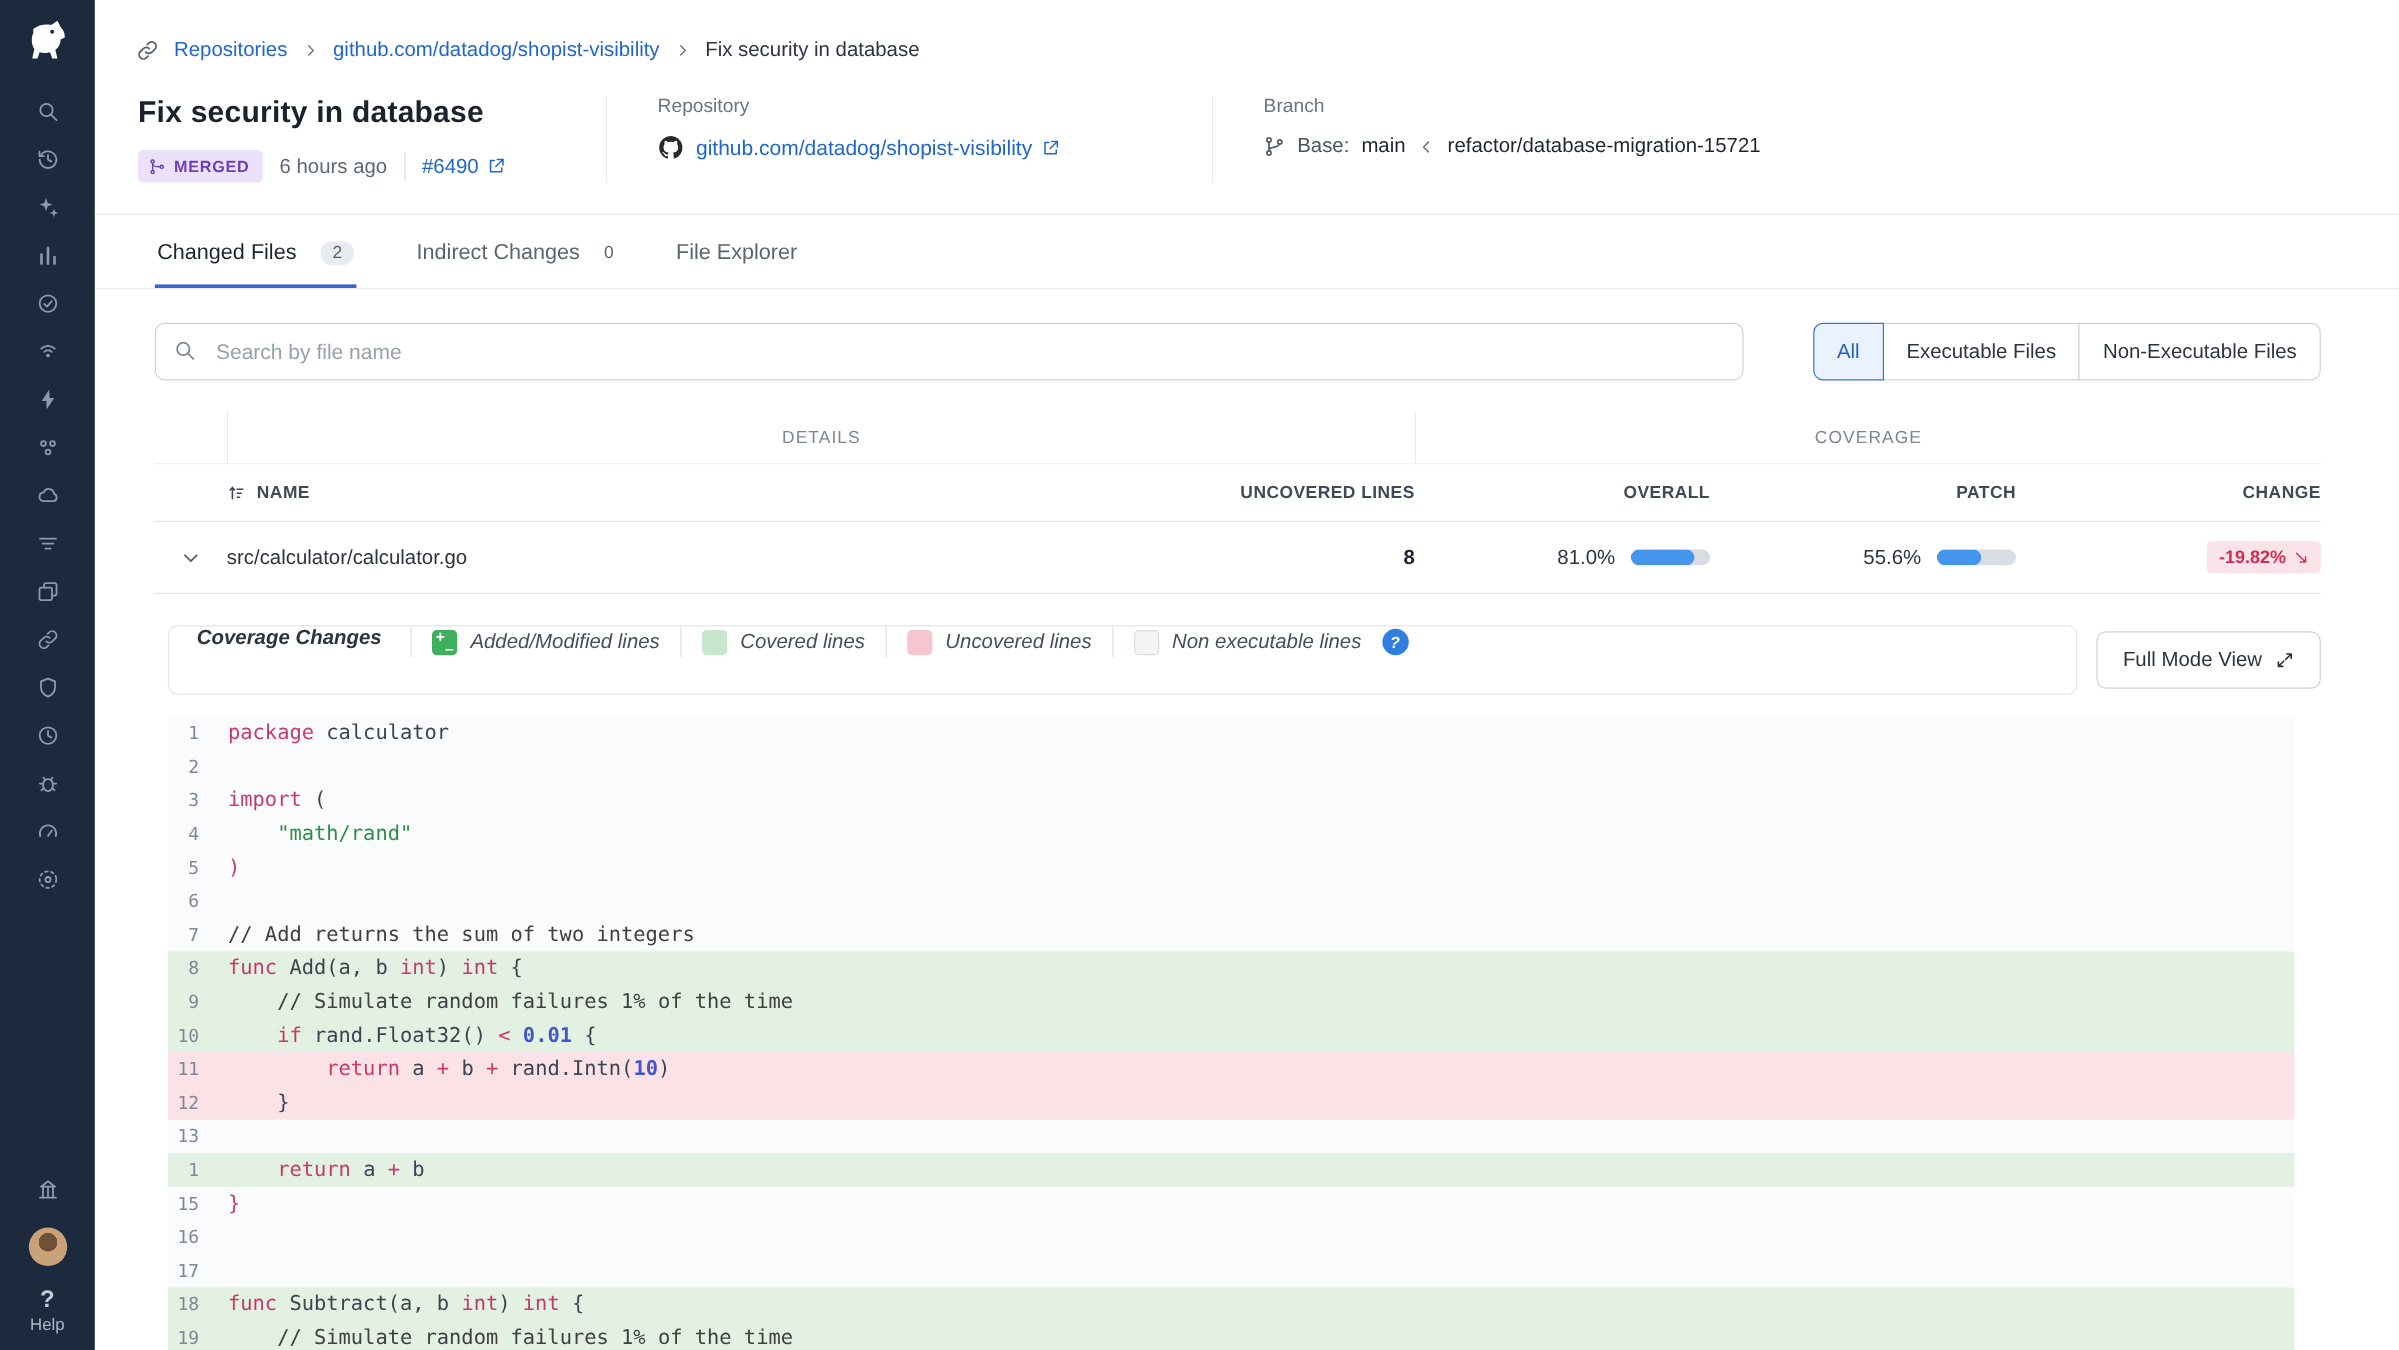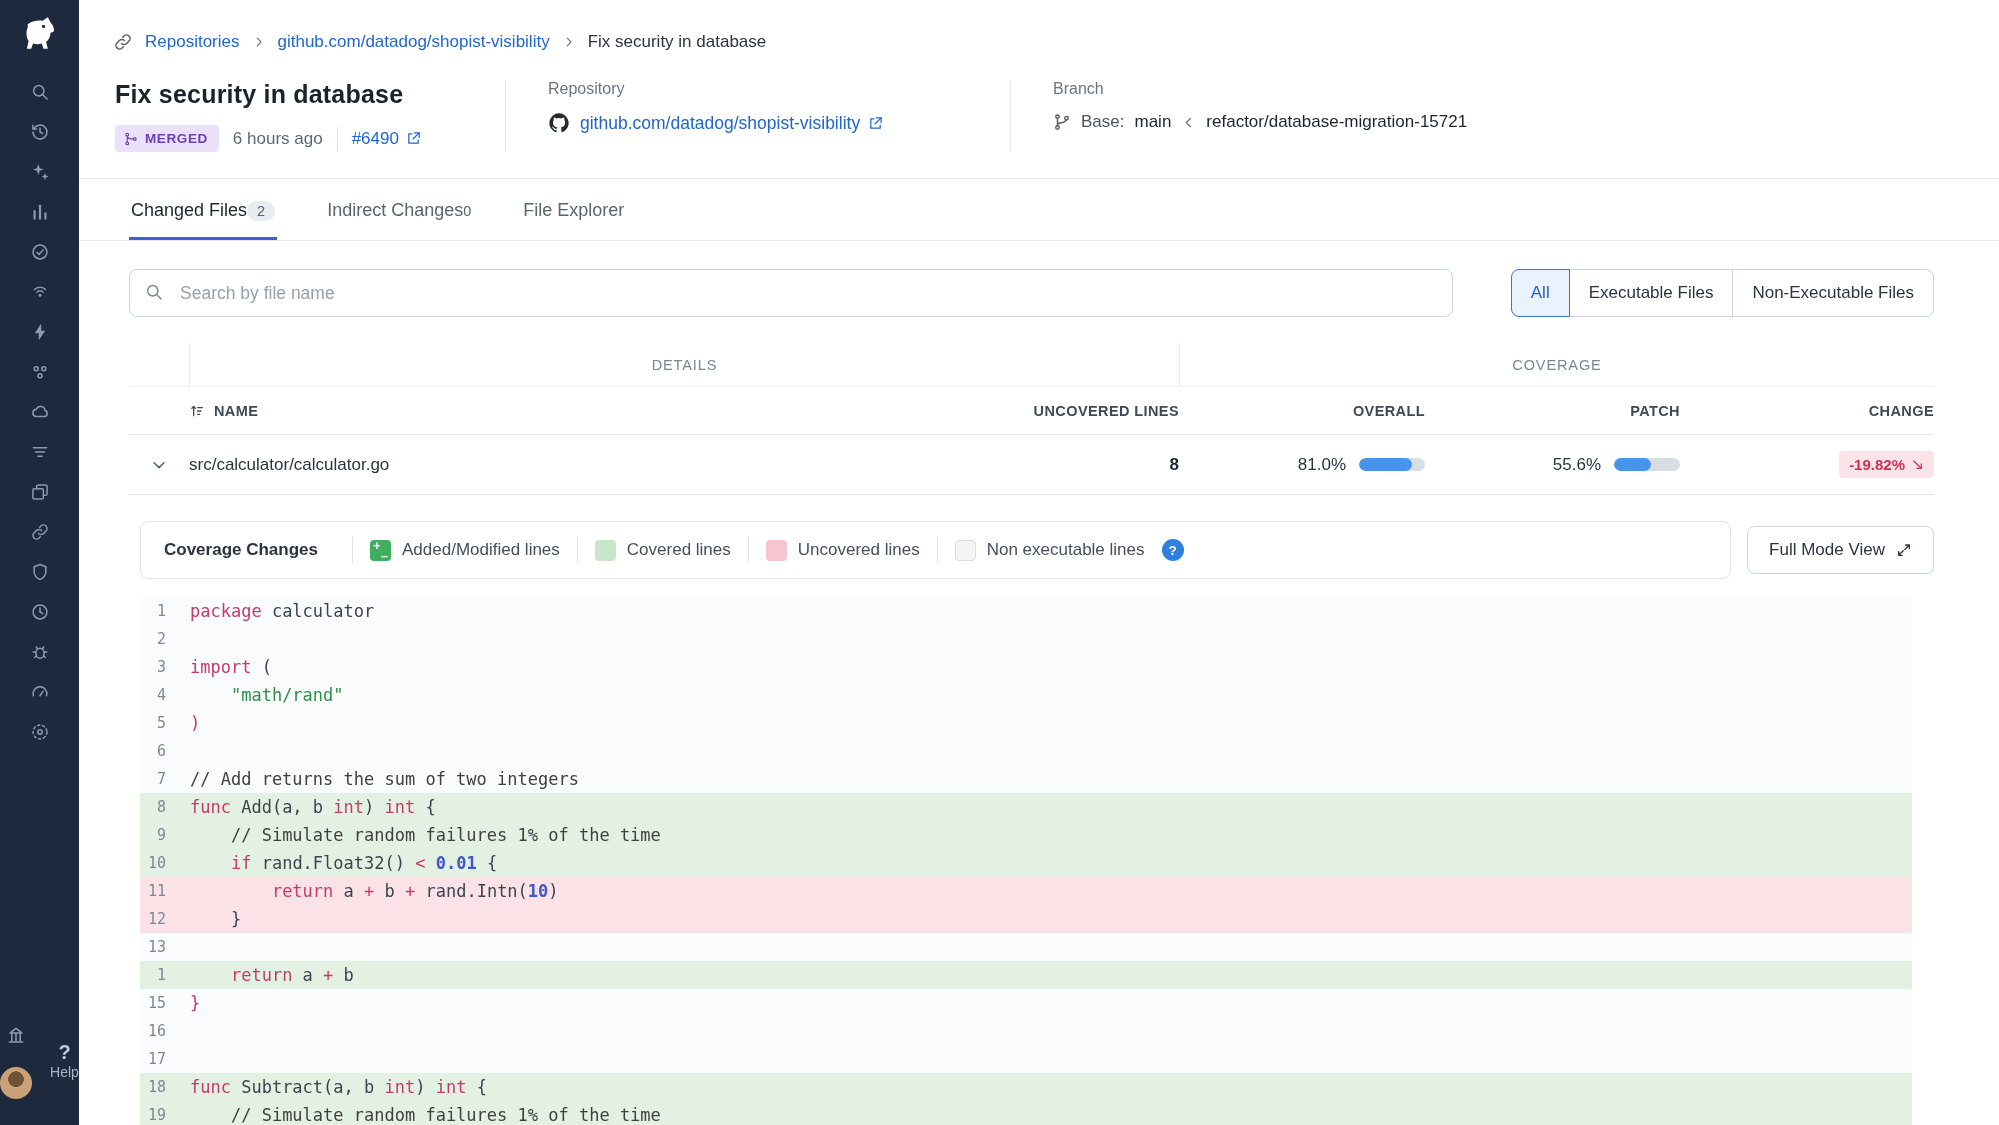--- a/index.html
+++ b/index.html
@@ -6,21 +6,21 @@
   * { margin:0; padding:0; box-sizing:border-box; }
   html,body { width:1999px; height:1125px; overflow:hidden; }
   body { display:flex; background:#fff; color:#2b3440; font-family:"Liberation Sans",sans-serif; }
   button { font-family:inherit; }
 
   
   .sidebar { width:79px; flex-shrink:0; background:#1d2a3e; display:flex; flex-direction:column; align-items:center; }
   .logo { margin:12px 0 22px; cursor:pointer; }
   .nav-icons { display:flex; flex-direction:column; align-items:center; gap:16px; }
   .icon-btn { width:24px; height:24px; display:flex; align-items:center; justify-content:center; color:#8d9aac; cursor:pointer; }
-  .sidebar-bottom { margin-top:auto; display:flex; flex-direction:row; align-items:center; gap:18px; padding-bottom:26px; }
+  .sidebar-bottom { margin-top:auto; display:flex; flex-direction:column; align-items:center; gap:18px; padding-bottom:14px; }
   #bottom-icons { display:flex; flex-direction:column; align-items:center; gap:20px; }
   .avatar { width:32px; height:32px; border-radius:50%; background:radial-gradient(circle at 50% 38%, #6f5136 0 30%, #caa27a 31%); cursor:pointer; display:block; }
   .help-wrap { display:flex; flex-direction:column; align-items:center; gap:2px; cursor:pointer; }
   .qmark { color:#c2cbd8; font-size:20px; font-weight:bold; line-height:1; }
   .qmark::after { content:"?"; }
   .help-label { color:#aab6c5; font-size:14px; }
 
   
   .main { flex:1; min-width:0; display:flex; flex-direction:column; }
 
@@ -44,21 +44,21 @@
   .hlabel { color:#6a7583; font-size:16px; }
   .hval { display:flex; align-items:center; gap:10px; margin-top:14px; }
   .repo-link { display:inline-flex; align-items:center; gap:8px; color:#2166cc; font-size:17.5px; cursor:pointer; text-decoration:none; }
   .branch-val { color:#57606a; font-size:17px; }
   .base-label { color:#4a5560; }
   .base-branch { color:#1c2530; }
   .compare-branch { color:#1c2530; }
   .chev-left { display:flex; color:#6a7480; }
 
   .tabs-row { display:flex; gap:48px; padding-left:50px; border-bottom:1px solid #e8ebee; }
-  .tab { display:flex; align-items:center; gap:0; padding:21px 2px 16px; border-bottom:3px solid transparent; cursor:pointer; color:#5a6570; font-size:18px;justify-content:flex-end; }
+  .tab { display:flex; align-items:center; gap:20px; padding:21px 2px 16px; border-bottom:3px solid transparent; cursor:pointer; color:#5a6570; font-size:18px;justify-content:flex-end; }
   .tab.active { color:#1c2530; border-color:#3a63d0; }
   .tab-count { font-size:14.5px; color:#56616d; }
   .tab-count.pill { background:#e8ebef; border-radius:11px; padding:2px 10px; }
 
   .controls { display:flex; justify-content:space-between; align-items:center; padding:28px 65px 20px 50px; }
   .search-wrap { position:relative; width:1324px; }
   .search-wrap input { width:100%; height:48px; border:1px solid #cdd4db; border-radius:8px; font-size:17.5px; color:#b91c1c; padding:0 16px 0 50px; outline:none; font-family:inherit; }
   .search-wrap input::placeholder { color:#98a1ab; }
   .search-icon { position:absolute; left:15px; top:13px; color:#7d8894; }
   .segmented { display:flex; }
@@ -80,21 +80,21 @@
   .cell-chev { display:flex; justify-content:center; color:#57606a; cursor:pointer; }
   .cell-name { color:#2b3440; }
   .cell-unc { text-align:right; font-weight:bold; color:#1c2530; }
   .cell-pct { display:flex; justify-content:flex-end; align-items:center; gap:13px; color:#2b3440; }
   .bar { width:66px; height:13px; background:#d8dde3; border-radius:7px; overflow:hidden; display:inline-block; }
   .bar-fill { display:block; height:100%; background:#4695ec; border-radius:7px; }
   .cell-change { display:flex; justify-content:flex-end; }
   .badge-neg { display:inline-flex; align-items:center; gap:6px; background:#fbe3ea; color:#cf2f57; font-weight:bold; font-size:15px; padding:5px 10px; border-radius:4px; }
 
   .legend-row { display:flex; align-items:center; gap:16px; margin:26px 65px 0 61px; }
-  .legend-box { flex:1; height:58px; border:1px solid #e2e6ea; border-radius:8px; display:flex; align-items:center; gap:34px; padding:0 23px; }
+  .legend-box { flex:1; height:58px; border:1px solid #e2e6ea; border-radius:8px; display:flex; align-items:flex-start; gap:24px; padding:0 23px;font-style:italic; }
   .legend-title { font-weight:bold; font-size:17px; color:#2b3440; white-space:nowrap; }
   .legend-items { display:flex; align-items:center; gap:17px; }
   .leg-div { width:1px; height:26px; background:#dde2e7; }
   .leg-item { display:flex; align-items:center; gap:11px; font-size:17px; color:#444f5c; white-space:nowrap; }
   .sw { width:21px; height:21px; border-radius:4px; position:relative; flex-shrink:0; }
   .sw-added { background:#3fae5d; }
   .sw-added::before { content:"+"; position:absolute; top:-2px; left:3px; color:#fff; font-size:13px; font-weight:bold; }
   .sw-added::after { content:"–"; position:absolute; bottom:-2px; right:3px; color:#fff; font-size:13px; font-weight:bold; }
   .sw-covered { background:#c8e6c9; }
   .sw-uncovered { background:#f5c6d0; }

